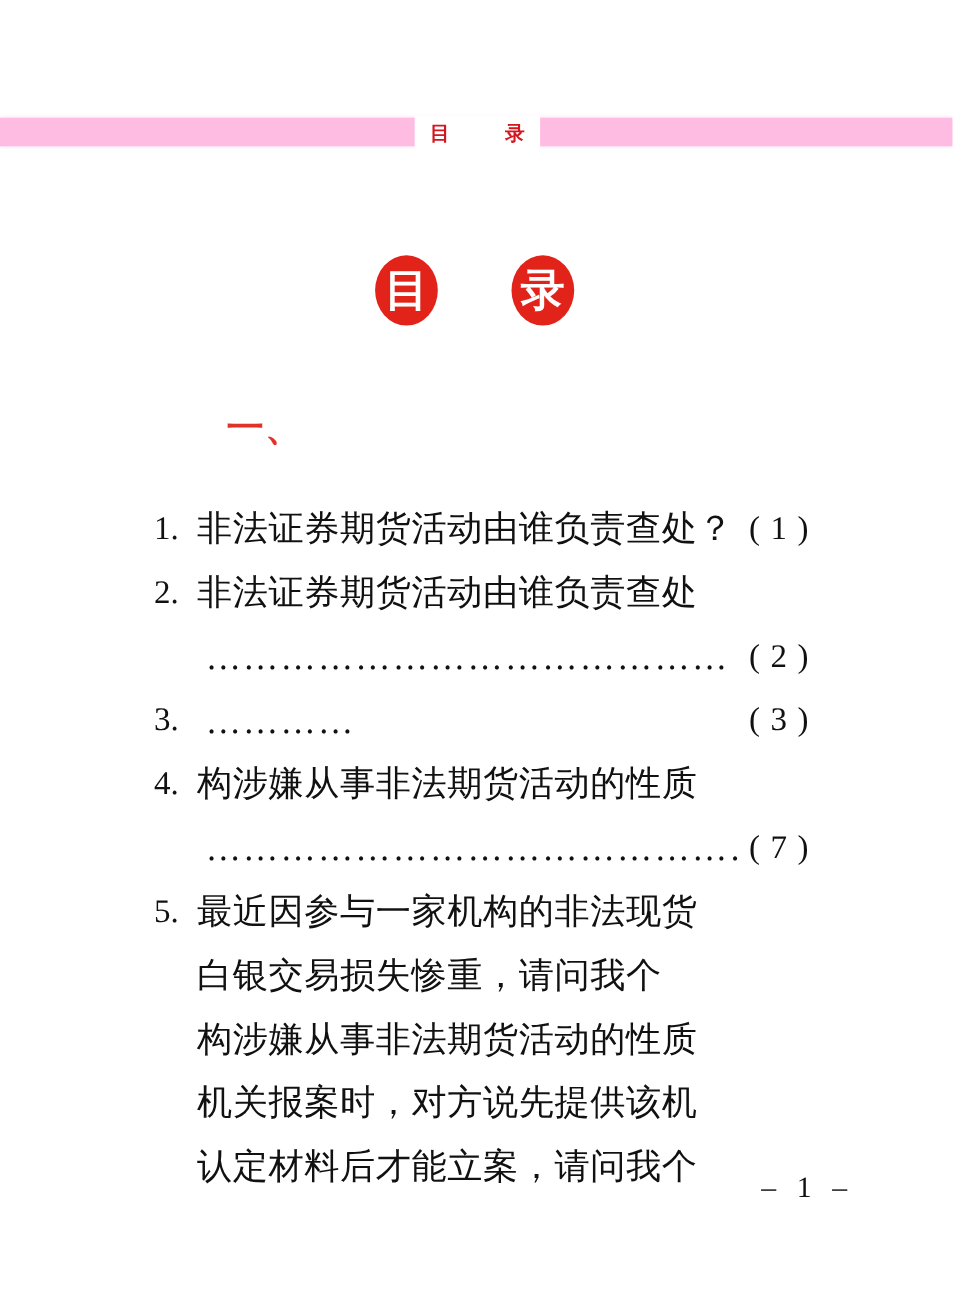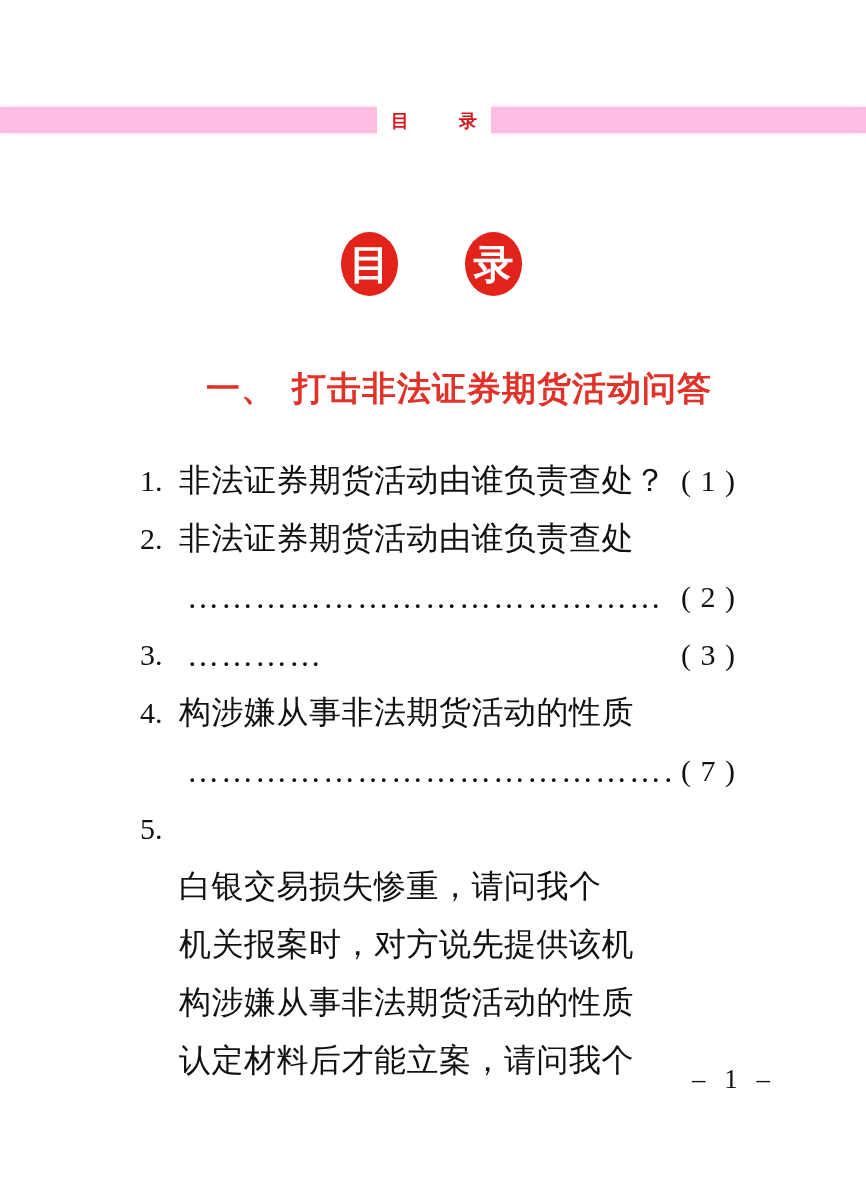--- a/index.html
+++ b/index.html
@@ -162,21 +162,20 @@
   <div class="badge badge-1">
     <span class="badge-char">目</span>
   </div>
   <div class="badge badge-2">
     <span class="badge-char">录</span>
   </div>
 </div>
 
 <div class="section-heading">
   <span>一、</span>
-  <span>打击非法证券期货活动问答</span>
 </div>
 
 <div class="toc">
 
   <div class="toc-line">
     <span class="toc-num">1.</span>
     <span class="toc-text">非法证券期货活动由谁负责查处？</span>
     <span class="toc-leader single">·</span>
     <span class="toc-page">( 1 )</span>
   </div>
@@ -202,33 +201,34 @@
     <span class="toc-text">构涉嫌从事非法期货活动的性质</span>
   </div>
   <div class="toc-line">
     <span class="toc-indent"></span>
     <span class="toc-leader">………………………………………</span>
     <span class="toc-page">( 7 )</span>
   </div>
 
   <div class="toc-line">
     <span class="toc-num">5.</span>
+    <span class="toc-text">最近因参与一家机构的非法现货</span>
   </div>
   <div class="toc-line">
     <span class="toc-indent"></span>
     <span class="toc-text">白银交易损失惨重，请问我个</span>
   </div>
   <div class="toc-line">
     <span class="toc-indent"></span>
+    <span class="toc-text">构涉嫌从事非法期货活动的性质</span>
+  </div>
+  <div class="toc-line">
+    <span class="toc-indent"></span>
     <span class="toc-text">机关报案时，对方说先提供该机</span>
   </div>
   <div class="toc-line">
     <span class="toc-indent"></span>
-    <span class="toc-text">构涉嫌从事非法期货活动的性质</span>
-  </div>
-  <div class="toc-line">
-    <span class="toc-indent"></span>
     <span class="toc-text">认定材料后才能立案，请问我个</span>
   </div>
 
 </div>
 
 <div class="folio">– 1 –</div>
 
 </body></html>

